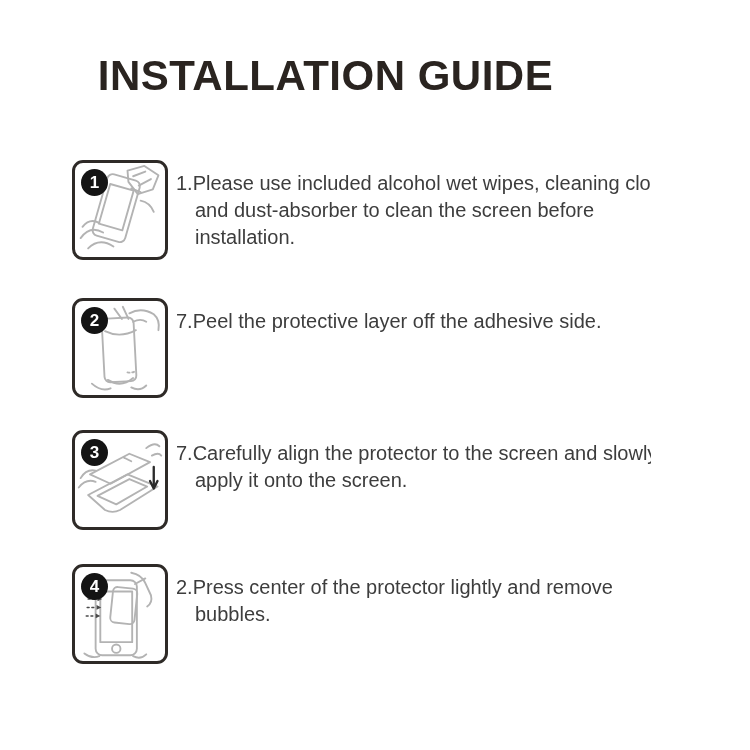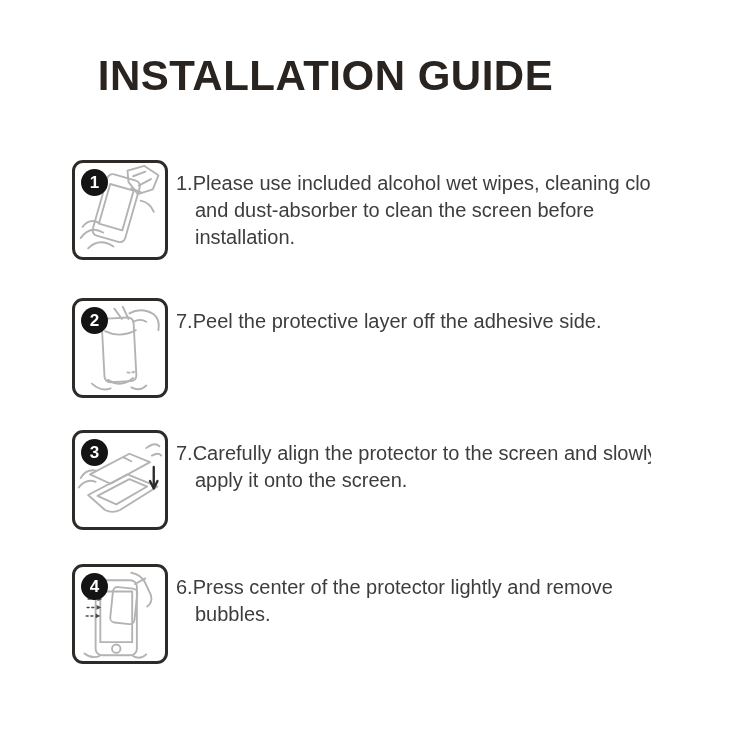--- a/index.html
+++ b/index.html
@@ -164,16 +164,16 @@
         <g stroke="#4a4a4a" fill="#4a4a4a" stroke-width="1.6" stroke-linecap="round">
           <path d="M14 34 h10" stroke-dasharray="2 3" fill="none"></path>
           <path d="M24 31.5 l5 2.5 l-5 2.5 Z" stroke="none"></path>
           <path d="M13 43 h10" stroke-dasharray="2 3" fill="none"></path>
           <path d="M23 40.5 l5 2.5 l-5 2.5 Z" stroke="none"></path>
           <path d="M12 52 h10" stroke-dasharray="2 3" fill="none"></path>
           <path d="M22 49.5 l5 2.5 l-5 2.5 Z" stroke="none"></path>
         </g>
       </svg>
     </div>
-    <div class="step-text">6.Press center of the protector lightly and remove bubbles.</div>
+    <div class="step-text">2.Press center of the protector lightly and remove bubbles.</div>
   </div>
 
 </div>
 
 </body></html>

